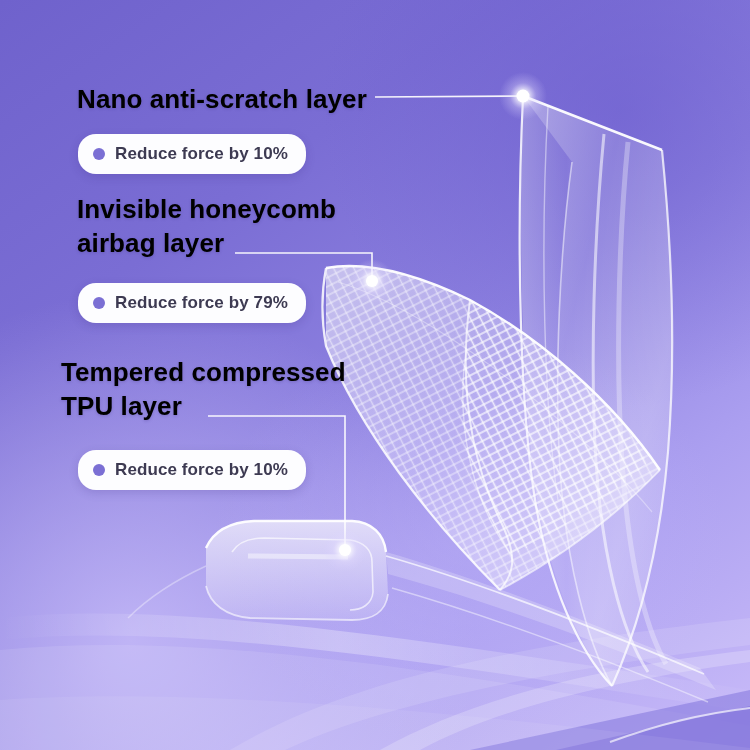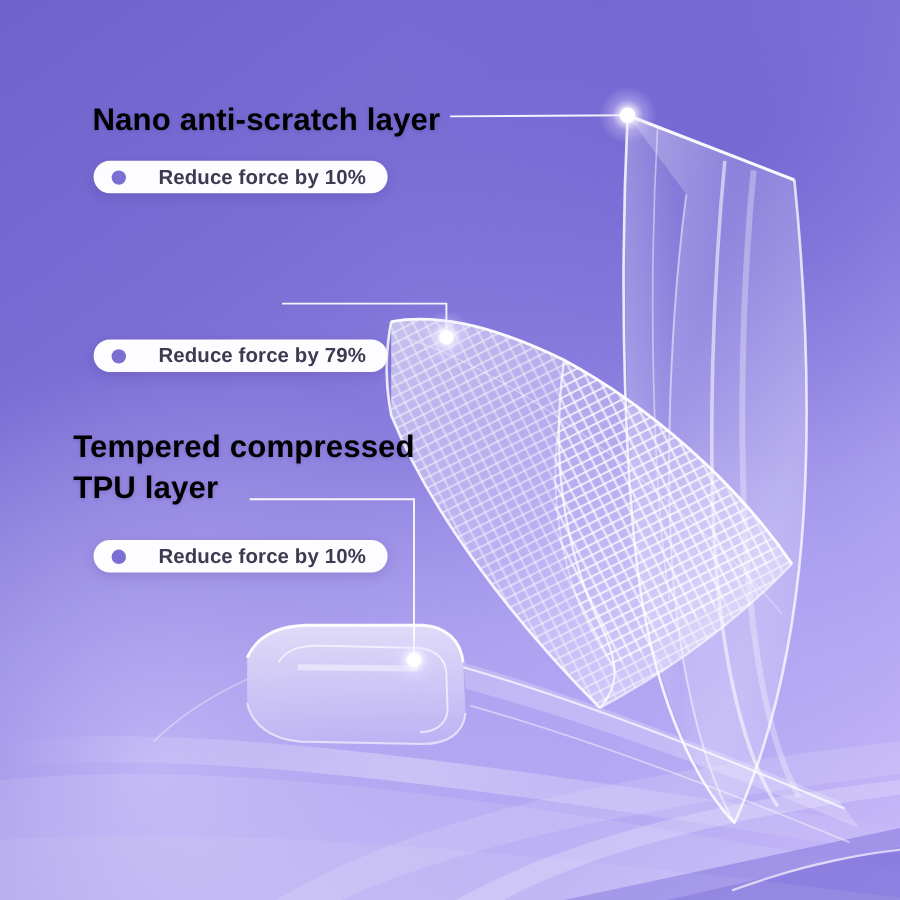--- a/index.html
+++ b/index.html
@@ -37,22 +37,22 @@
     font-size:26px;line-height:34px;letter-spacing:.1px;
     text-shadow:0 1px 3px rgba(60,45,130,.28);
     white-space:pre-line;
   }
   #label-1{left:77px;top:82px;}
   #label-2{left:77px;top:192px;}
   #label-3{left:61px;top:355px;}
 
   
   .pill{
-    position:absolute;display:flex;align-items:center;gap:27px;
-    height:27px;padding:0 18px 0 15px;border-radius:18px;
+    position:absolute;display:flex;align-items:center;gap:10px;
+    height:40px;padding:0 18px 0 15px;border-radius:18px;
     background:#fdfdff;
     box-shadow:0 3px 10px rgba(58,40,120,.18);
   }
   .pill .dot{
     width:12px;height:12px;border-radius:50%;
     background:#7b6fd4;flex:none;
   }
   .pill .txt{
     color:#3d3a52;font-size:17px;font-weight:700;letter-spacing:.1px;
     white-space:nowrap;
@@ -203,20 +203,22 @@
       <circle cx="345" cy="550" r="6" fill="#ffffff"></circle>
     </g>
   </svg>
 
   <div class="layer-label" id="label-1">Nano anti-scratch layer</div>
   <div class="pill" id="pill-1">
     <span class="dot"></span>
     <span class="txt">Reduce force by 10%</span>
   </div>
 
+  <div class="layer-label" id="label-2">Invisible honeycomb
+airbag layer</div>
   <div class="pill" id="pill-2">
     <span class="dot"></span>
     <span class="txt">Reduce force by 79%</span>
   </div>
 
   <div class="layer-label" id="label-3">Tempered compressed
 TPU layer</div>
   <div class="pill" id="pill-3">
     <span class="dot"></span>
     <span class="txt">Reduce force by 10%</span>

